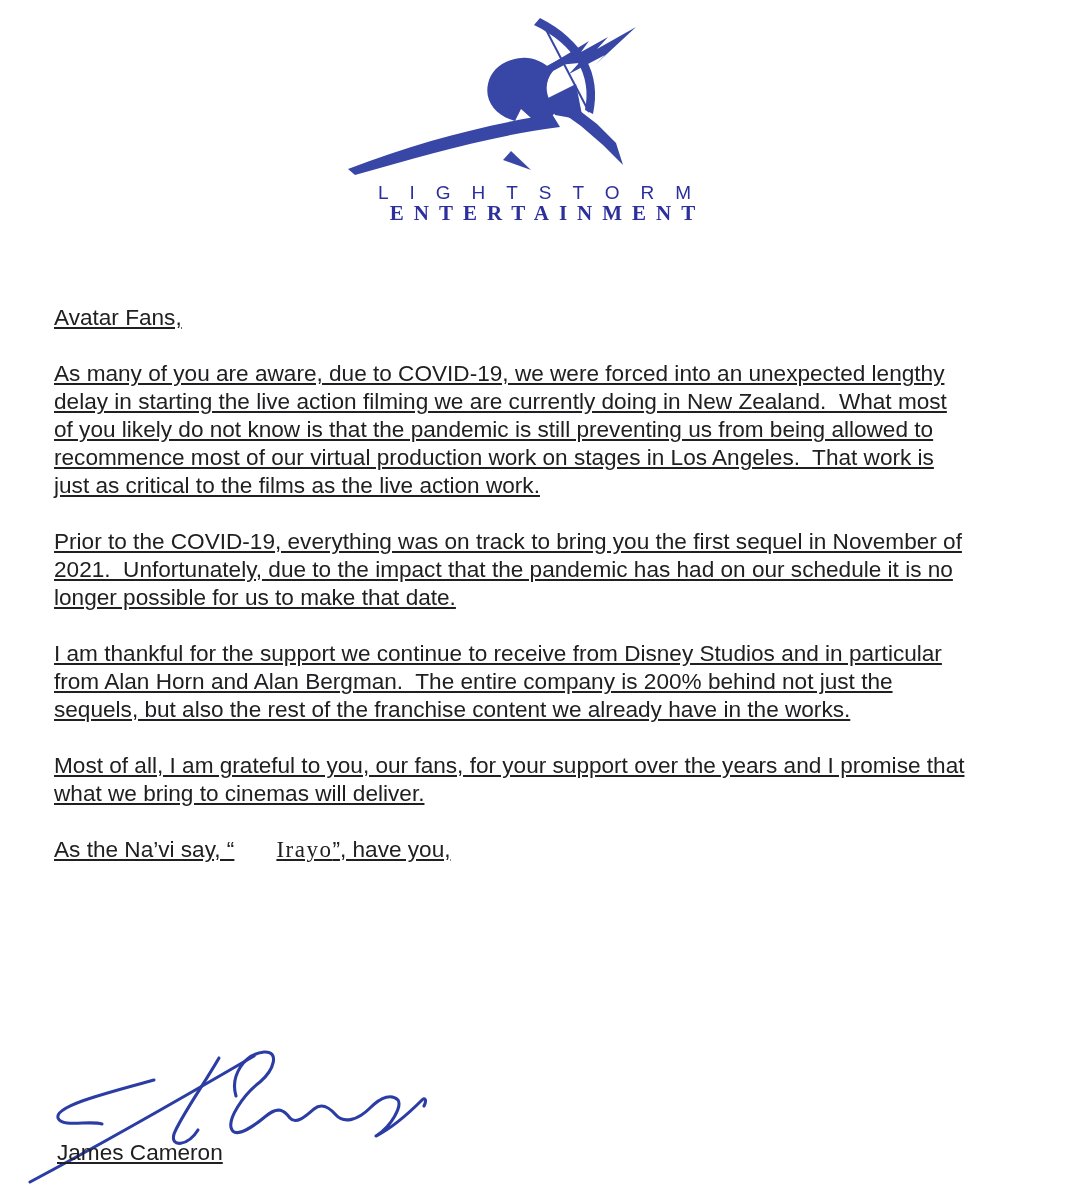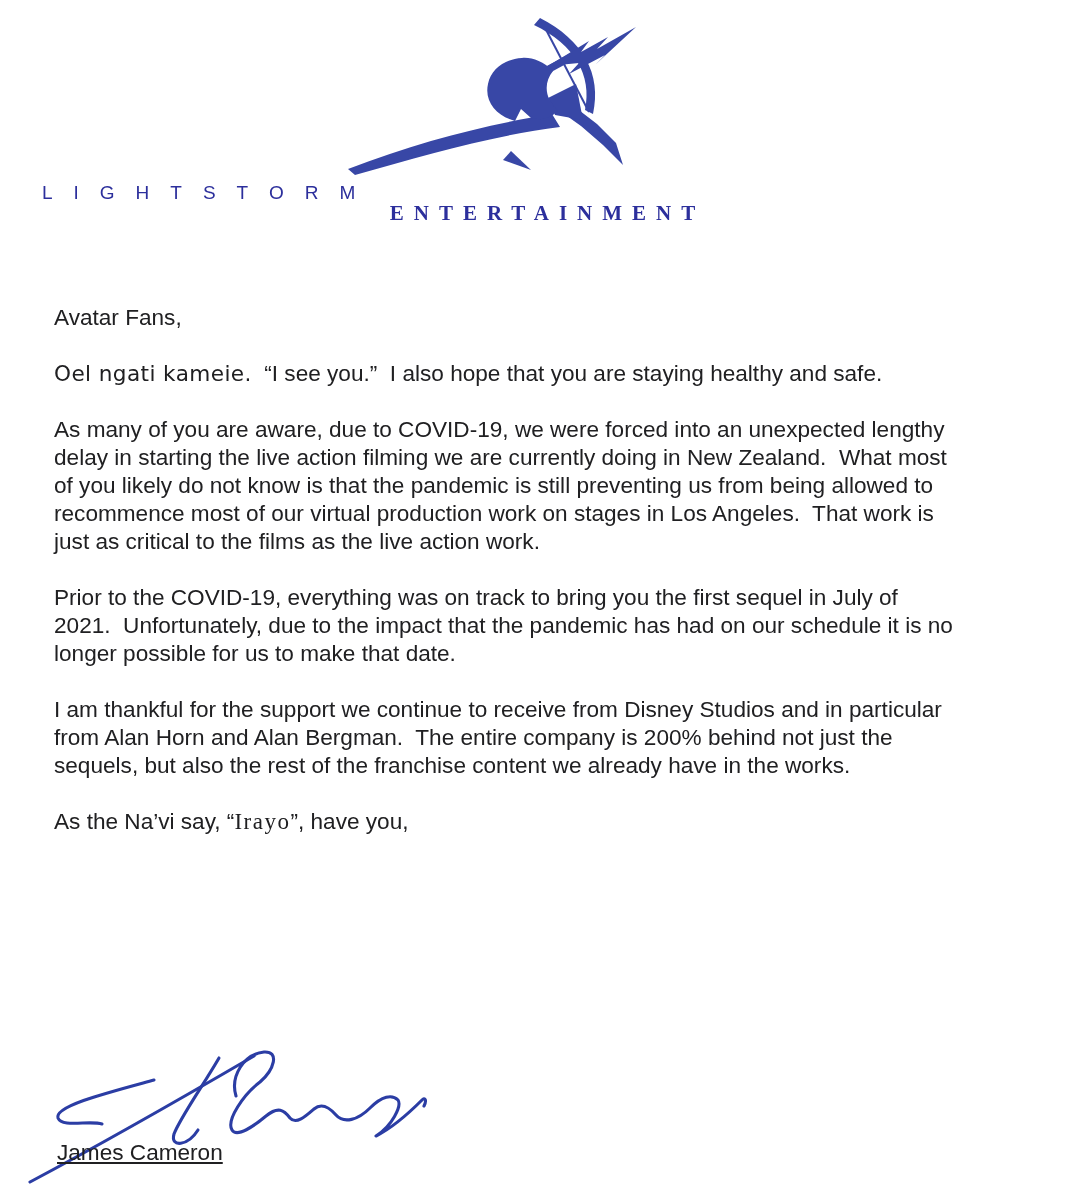--- a/index.html
+++ b/index.html
@@ -18,43 +18,44 @@
     font-family:"Liberation Sans", sans-serif;
     color:var(--body-text);
     overflow:hidden;
   }
   .logo-svg{position:absolute;left:345px;top:12px;width:320px;height:165px;}
   .logo-fill{fill:var(--logo-blue);}
   .logo-stroke{stroke:var(--logo-blue);fill:none;}
   .white-stroke{stroke:var(--background);fill:none;}
   .company-name{
     position:absolute;left:0;top:182px;width:1080px;
-    text-align:left;
+    text-align:center;
     font-size:19px;font-weight:500;
-    letter-spacing:21px;padding-left:42px;box-sizing:border-box;
+    letter-spacing:21px;padding-left:10px;box-sizing:border-box;
     color:var(--letterhead-text);
   }
   .company-type{
     position:absolute;left:0;top:201px;width:1080px;
     text-align:center;
     font-family:"Liberation Serif", serif;
     font-size:21px;font-weight:bold;
     letter-spacing:10px;padding-left:15px;box-sizing:border-box;
     color:var(--letterhead-text);
   }
   .letter-body{
     position:absolute;left:54px;top:304px;width:1016px;
     font-size:22.6px;line-height:28px;
   }
   .para{
     margin:0 0 28px 0;
     white-space:pre-wrap;
+    text-decoration:underline;
   }
   .navi{font-family:"DejaVu Sans", sans-serif;font-size:21.6px;letter-spacing:0.4px;}
-  .navi-serif{font-family:"Liberation Serif", serif;font-size:23px;letter-spacing:1.5px;}
+  .navi-serif{font-family:"Liberation Serif", serif;font-size:23px;letter-spacing:1.5px;margin-left:42px;}
   .signature-svg{position:absolute;left:14px;top:1036px;width:430px;height:154px;pointer-events:none;}
   .sig-stroke{stroke:var(--ink-blue);fill:none;stroke-width:3.1;stroke-linecap:round;stroke-linejoin:round;}
   .signed-name{
     position:absolute;left:57px;top:1139px;
     font-size:22.6px;line-height:28px;text-decoration:underline;
   }
 </style>
 </head>
 <body>
 
@@ -80,32 +81,33 @@
     <line class="logo-stroke" x1="197" y1="10" x2="244" y2="100" stroke-width="2"></line>
 
     <path class="logo-fill" d="M203,54 L244,29 L236,40 L263,25 L252,37 L291,15 L250,53 L260,43 L224,62 L234,51 Z"></path>
   </svg>
 
   <div class="company-name">LIGHTSTORM</div>
   <div class="company-type">ENTERTAINMENT</div>
 
   <main class="letter-body">
     <p class="para">Avatar Fans,</p>
-    <p class="para"><span class="navi">Oel ngati kameie.</span><span>  “I see you.”  I also hope that you are staying healthy and safe.</span></p>
     <p class="para">As many of you are aware, due to COVID-19, we were forced into an unexpected lengthy
 delay in starting the live action filming we are currently doing in New Zealand.  What most
 of you likely do not know is that the pandemic is still preventing us from being allowed to
 recommence most of our virtual production work on stages in Los Angeles.  That work is
 just as critical to the films as the live action work.</p>
-    <p class="para">Prior to the COVID-19, everything was on track to bring you the first sequel in July of
+    <p class="para">Prior to the COVID-19, everything was on track to bring you the first sequel in November of
 2021.  Unfortunately, due to the impact that the pandemic has had on our schedule it is no
 longer possible for us to make that date.</p>
     <p class="para">I am thankful for the support we continue to receive from Disney Studios and in particular
 from Alan Horn and Alan Bergman.  The entire company is 200% behind not just the
 sequels, but also the rest of the franchise content we already have in the works.</p>
+    <p class="para">Most of all, I am grateful to you, our fans, for your support over the years and I promise that
+what we bring to cinemas will deliver.</p>
     <p class="para"><span>As the Na’vi say, “</span><span class="navi-serif">Irayo</span><span>”, have you,</span></p>
   </main>
 
   <svg class="signature-svg" viewBox="0 0 430 154" aria-hidden="true">
     <path class="sig-stroke" d="M140,44 C96,56 40,70 44,82 C48,92 76,84 88,88"></path>
     <path class="sig-stroke" d="M240,20 C180,55 80,112 16,146"></path>
     <path class="sig-stroke" d="M205,22 C190,48 166,82 160,98 C156,112 174,110 184,94"></path>
     <path class="sig-stroke" d="M222,60 C216,40 230,18 250,16 C266,15 260,34 246,46 C230,58 212,84 218,94 C223,102 240,90 252,80 C264,70 270,74 276,82 C282,89 292,80 300,73 C307,67 315,71 322,79 C330,88 344,84 356,72 C368,60 378,58 384,64 C388,70 378,90 362,100 C378,92 394,78 408,64 C411,61 413,64 410,70"></path>
   </svg>
 

